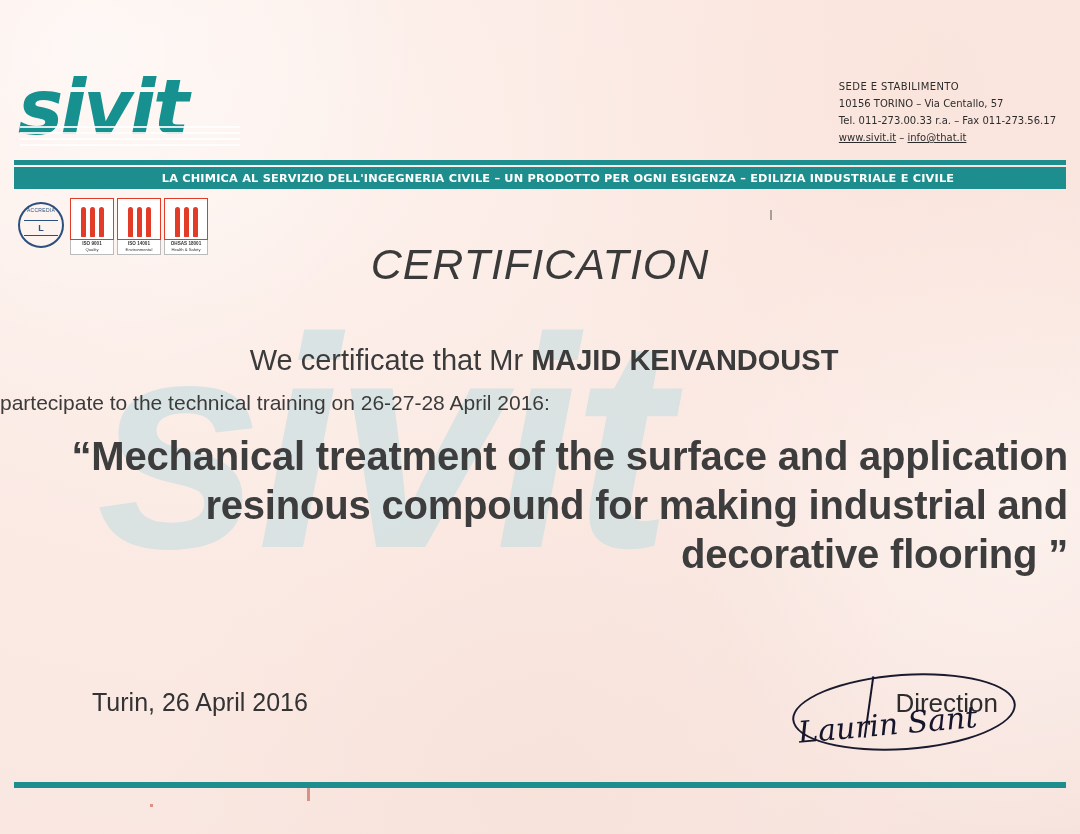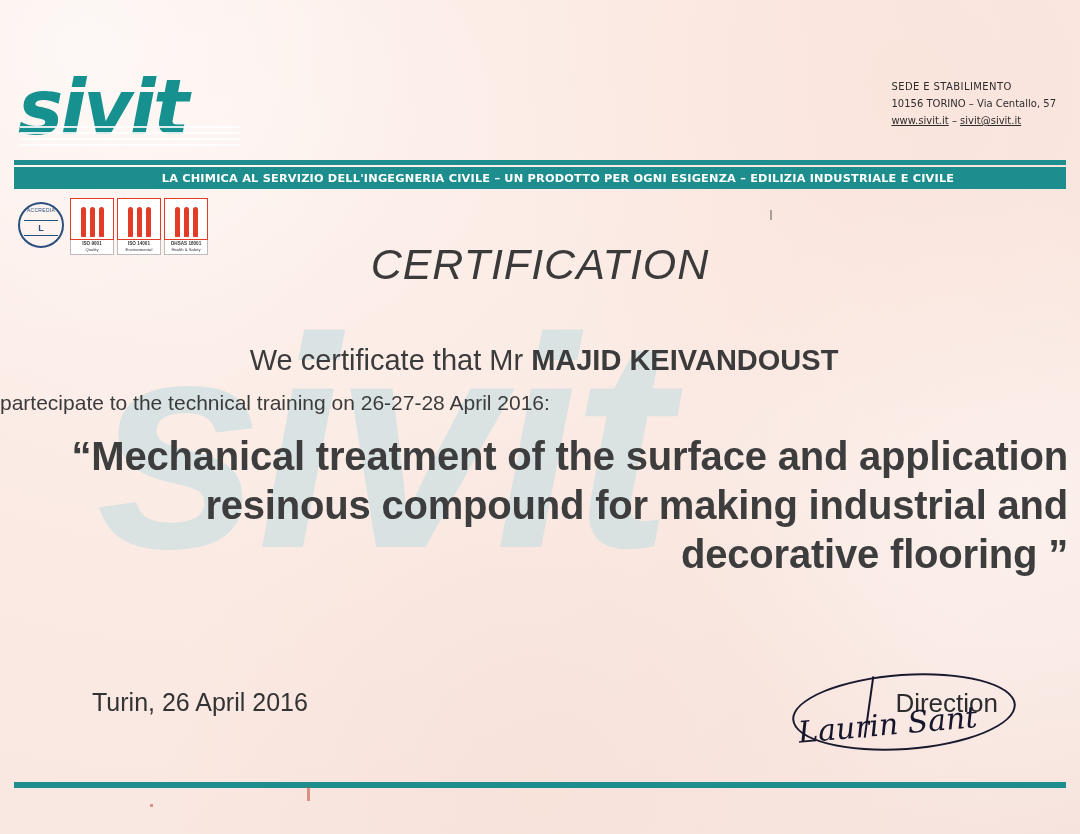--- a/index.html
+++ b/index.html
@@ -343,22 +343,23 @@
   <div class="watermark">sivit</div>
 
   <div class="logo">
     <div class="logo-text">sivit</div>
     <div class="logo-stripes"></div>
   </div>
 
   <div class="addr">
     <div class="line1">SEDE E STABILIMENTO</div>
     <div>10156 TORINO – Via Centallo, 57</div>
+    <div>Tel. 011-273.00.33 r.a. – Fax 011-273.56.17</div>
     <div>
-      <a href="#">www.sivit.it</a><span> – </span><a href="#">sivit@sivit.it</a>
+      <a href="#">www.sivit.it</a><span> – </span><a href="#">info@that.it</a>
     </div>
   </div>
 
   <div class="rule-top"></div>
   <div class="tagline-bar">LA CHIMICA AL SERVIZIO DELL'INGEGNERIA CIVILE – UN PRODOTTO PER OGNI ESIGENZA – EDILIZIA INDUSTRIALE E CIVILE</div>
 
   <div class="marks">
     <div class="mark-circle">
       <div class="mc-top">ACCREDIA</div>
       <div class="mc-mid">L</div>

